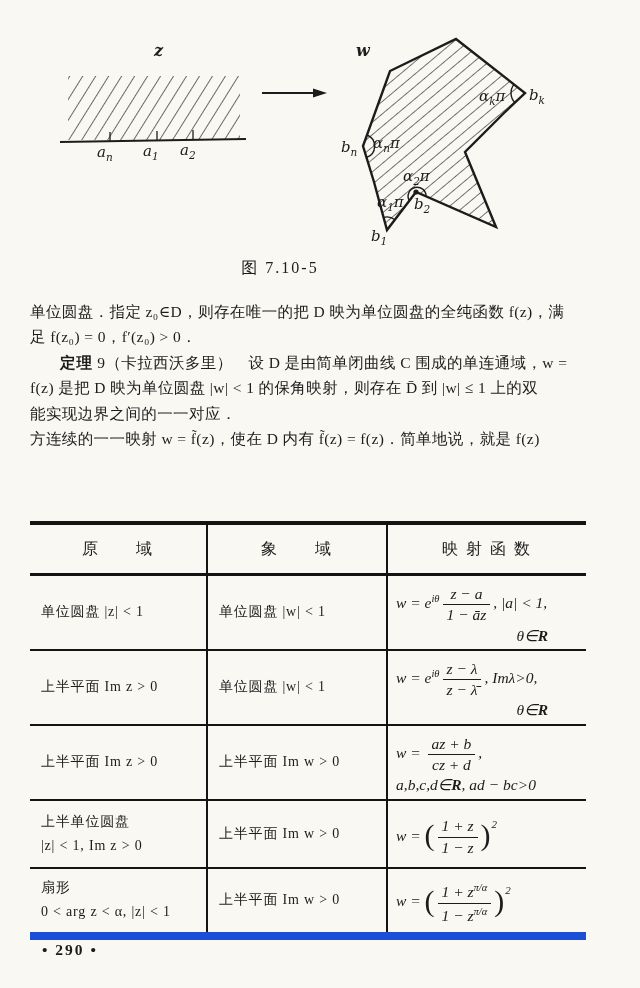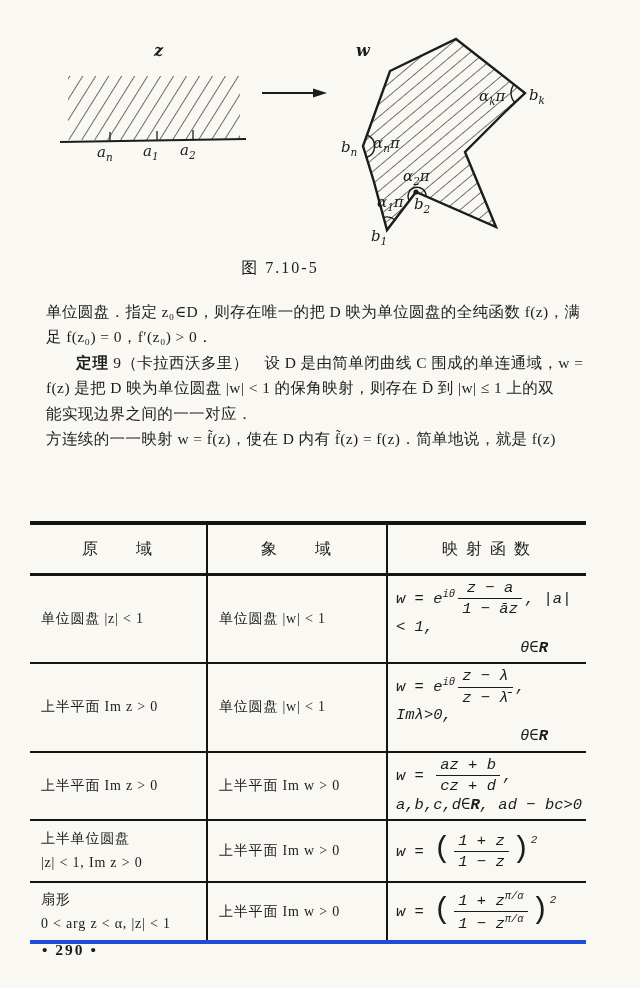--- a/index.html
+++ b/index.html
@@ -11,55 +11,55 @@
   svg text { fill:#1c1c1c; }
   .fl { font-family:"DejaVu Serif",serif; font-style:italic; font-size:15px; }
   .fsub { font-size:10.5px; }
   .plane-lab { font-family:"DejaVu Serif",serif; font-style:italic; font-weight:bold; font-size:16px; }
 
   .caption {
     position:absolute; top:258px; left:190px; width:180px; text-align:center;
     font-size:16px; letter-spacing:2px;
   }
   .body-text {
-    position:absolute; top:299px; left:46px; width:566px;
+    position:absolute; top:299px; left:30px; width:566px;
     font-size:15.5px; line-height:25.4px; letter-spacing:0.4px; white-space:nowrap;
   }
   .tline.indent { padding-left:30px; }
   .tline b { letter-spacing:1px; }
 
   .section-heading {
     position:absolute; top:464px; left:28px;
     font-weight:bold; font-size:20px; letter-spacing:1.5px;
   }
 
   table.map {
     position:absolute; top:521px; left:30px; width:556px;
     border-collapse:collapse; table-layout:fixed;
-    border-top:4px solid #141414; border-bottom:4px solid #1d4ed8;
+    border-top:4px solid #141414; border-bottom:8px solid #1d4ed8;
   }
   table.map th {
     height:46px; font-weight:normal; font-size:16px;
     border-bottom:3px solid #141414; text-align:center; letter-spacing:2px;
   }
   table.map td { border-top:2px solid #141414; vertical-align:middle; }
   table.map th + th, table.map td + td { border-left:2px solid #141414; }
   tbody tr:nth-child(1) td { height:58px; }
   tbody tr:nth-child(2) td { height:54px; }
   tbody tr:nth-child(3) td { height:60px; }
   tbody tr:nth-child(4) td { height:54px; }
   tbody tr:nth-child(5) td { height:51px; }
   tbody tr:nth-child(6) td { height:49px; }
   .c-dom, .c-img {
     font-size:14px; padding-left:11px; letter-spacing:0.8px;
     white-space:pre-line; line-height:24px;
   }
   .c-for {
-    font-family:Liberation Mono, monospace; font-style:italic; font-size:15.5px;
-    padding:3px 2px 3px 8px; line-height:1.25;
+    font-family:Liberation Serif, serif; font-style:italic; font-size:15.5px;
+    padding:9px 2px 3px 8px; line-height:1.25;
   }
   .f-line { padding:1px 0; }
   .f-right { text-align:right; padding-right:36px; }
   .f-sup { font-size:10.5px; vertical-align:6px; }
   .frac { display:inline-block; vertical-align:middle; text-align:center; margin:0 3px; line-height:1.05; }
   .frac .num { display:block; padding:0 4px 2px; border-bottom:1.5px solid #1c1c1c; }
   .frac .den { display:block; padding:2px 4px 0; }
   .bigp { font-size:30px; line-height:0; vertical-align:middle; position:relative; top:-2px; font-style:normal; }
   .f-psup { font-size:11px; vertical-align:13px; margin-left:1px; }
   .f-bold { font-weight:bold; }

